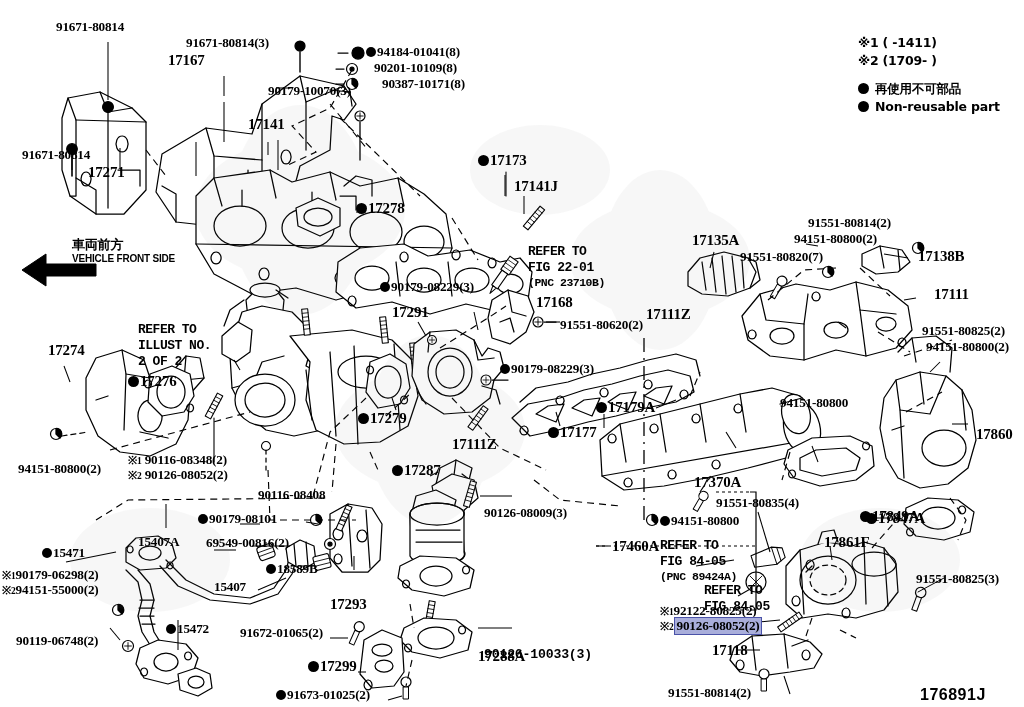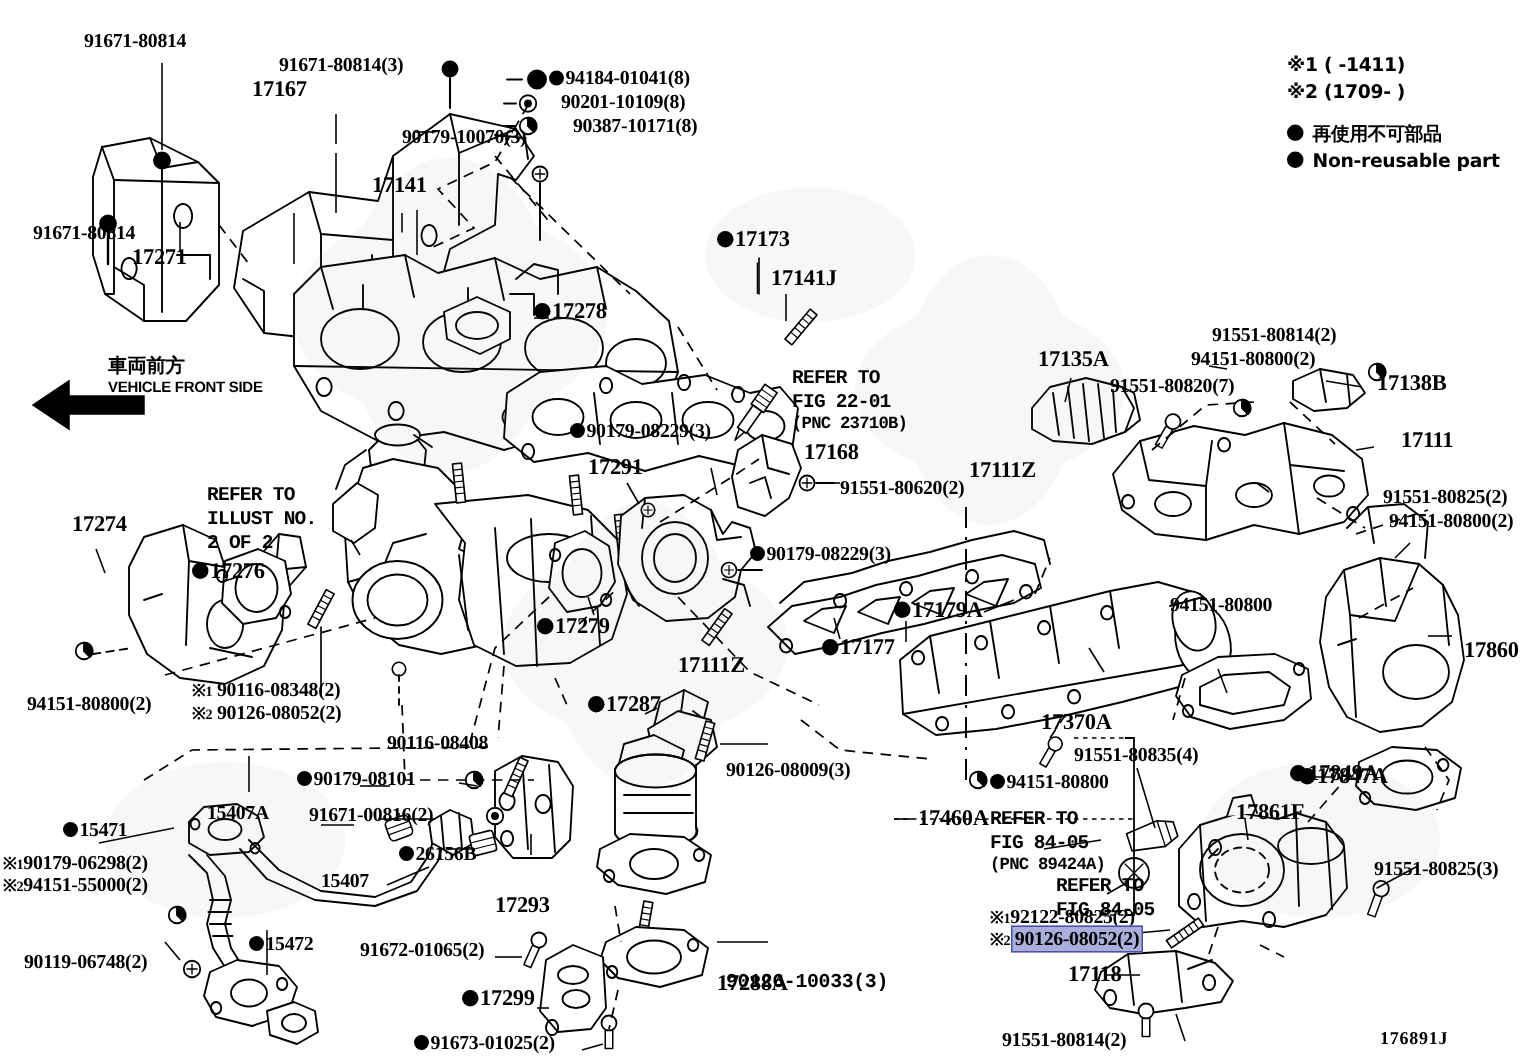--- a/index.html
+++ b/index.html
@@ -20,21 +20,21 @@
     white-space:nowrap;
     line-height:1.08;
     color:#000;
   }
   .lbl.big{font-size:15px;}
   .lbl.sans{font-family:"Liberation Sans","DejaVu Sans",sans-serif;}
   .lbl.refer{font-family:"Liberation Mono","DejaVu Sans Mono",monospace;font-weight:bold;font-size:13px;letter-spacing:-0.5px;line-height:1.22;}
   .lbl.refer .sub{font-size:11.5px;}
   .lbl.jp{font-family:"DejaVu Sans","Liberation Sans",sans-serif;font-weight:bold;font-size:13px;}
   .lbl.note{font-family:"DejaVu Sans","Liberation Sans",sans-serif;font-weight:bold;font-size:12.5px;}
-  .lbl.idcode{font-family:Liberation Serif, serif;font-weight:bold;font-size:12px;letter-spacing:0.5px;}
+  .lbl.idcode{font-family:Liberation Sans, sans-serif;font-weight:bold;font-size:16px;letter-spacing:0.5px;}
   .ast{font-size:11px;vertical-align:baseline;}
   .astn{font-size:9.5px;vertical-align:baseline;}
   
   .bul{
     display:inline-block;width:10px;height:10px;border-radius:50%;
     background:#000;vertical-align:-1px;margin-right:1px;
   }
   .bul.lg{width:11px;height:11px;}
   
   .hl{
@@ -754,23 +754,23 @@
   </div>
 
   <div class="lbl big" style="left:392px;top:462px;">
     <span class="bul lg"></span><span>17287</span>
   </div>
   <div class="lbl" style="left:258px;top:488px;">90116-08408</div>
   <div class="lbl" style="left:198px;top:512px;">
     <span class="bul"></span><span>90179-08101</span>
   </div>
   <div class="lbl" style="left:138px;top:535px;">15407A</div>
-  <div class="lbl" style="left:206px;top:536px;">91671-00816(2)</div>
+  <div class="lbl" style="left:206px;top:536px;">69549-00816(2)</div>
   <div class="lbl" style="left:266px;top:562px;">
-    <span class="bul"></span><span>26156B</span>
+    <span class="bul"></span><span>18589B</span>
   </div>
   <div class="lbl" style="left:42px;top:546px;">
     <span class="bul"></span><span>15471</span>
   </div>
   <div class="lbl" style="left:2px;top:568px;">
     <span class="ast">※</span><span class="astn">1</span><span>90179-06298(2)</span>
   </div>
   <div class="lbl" style="left:2px;top:583px;">
     <span class="ast">※</span><span class="astn">2</span><span>94151-55000(2)</span>
   </div>

